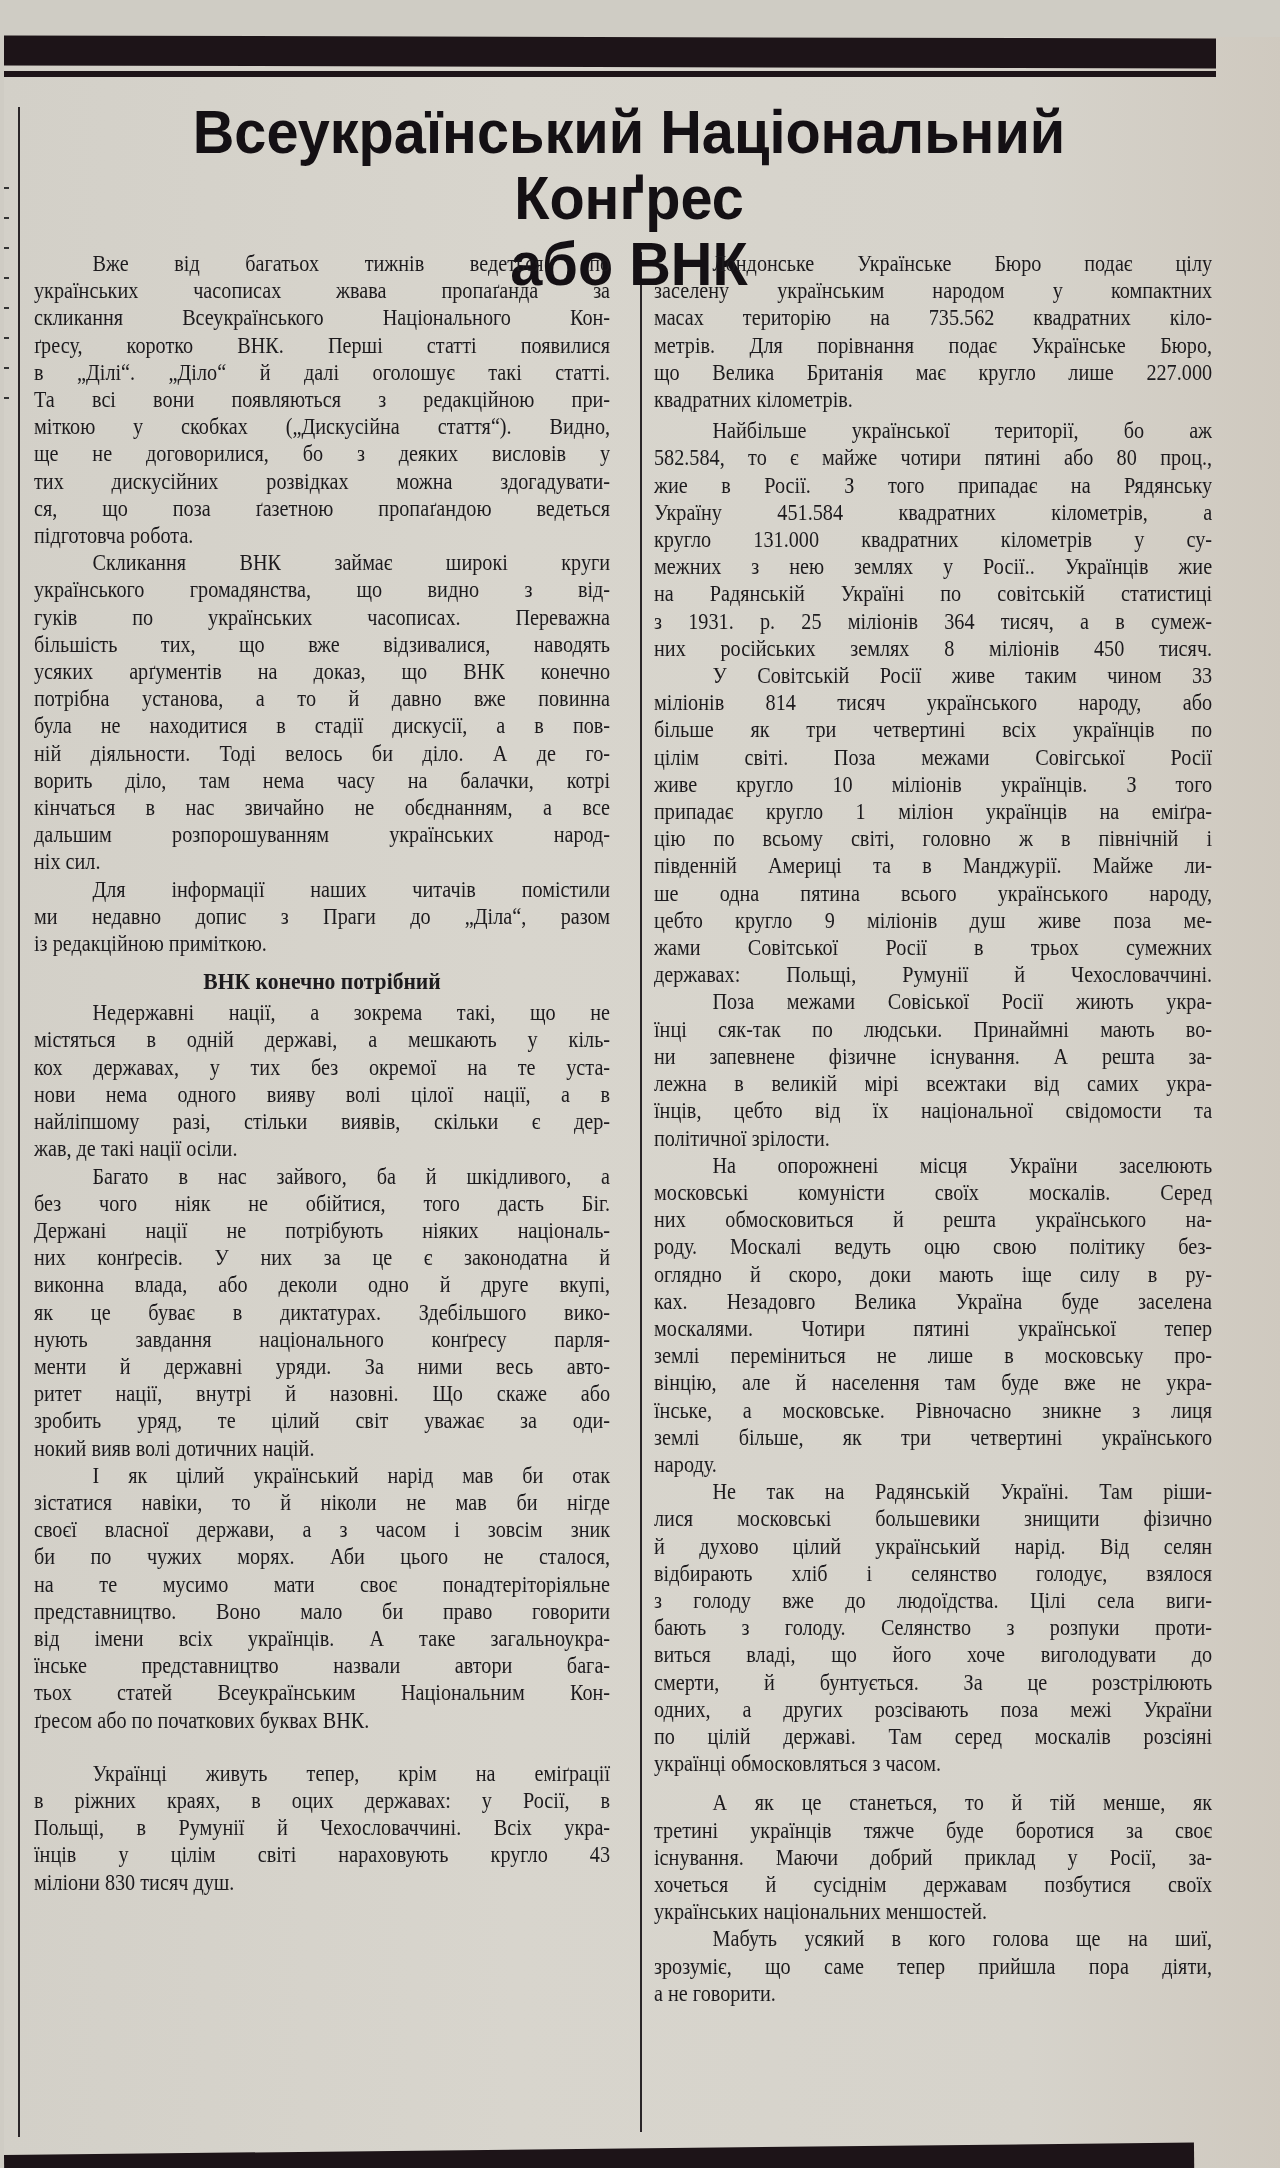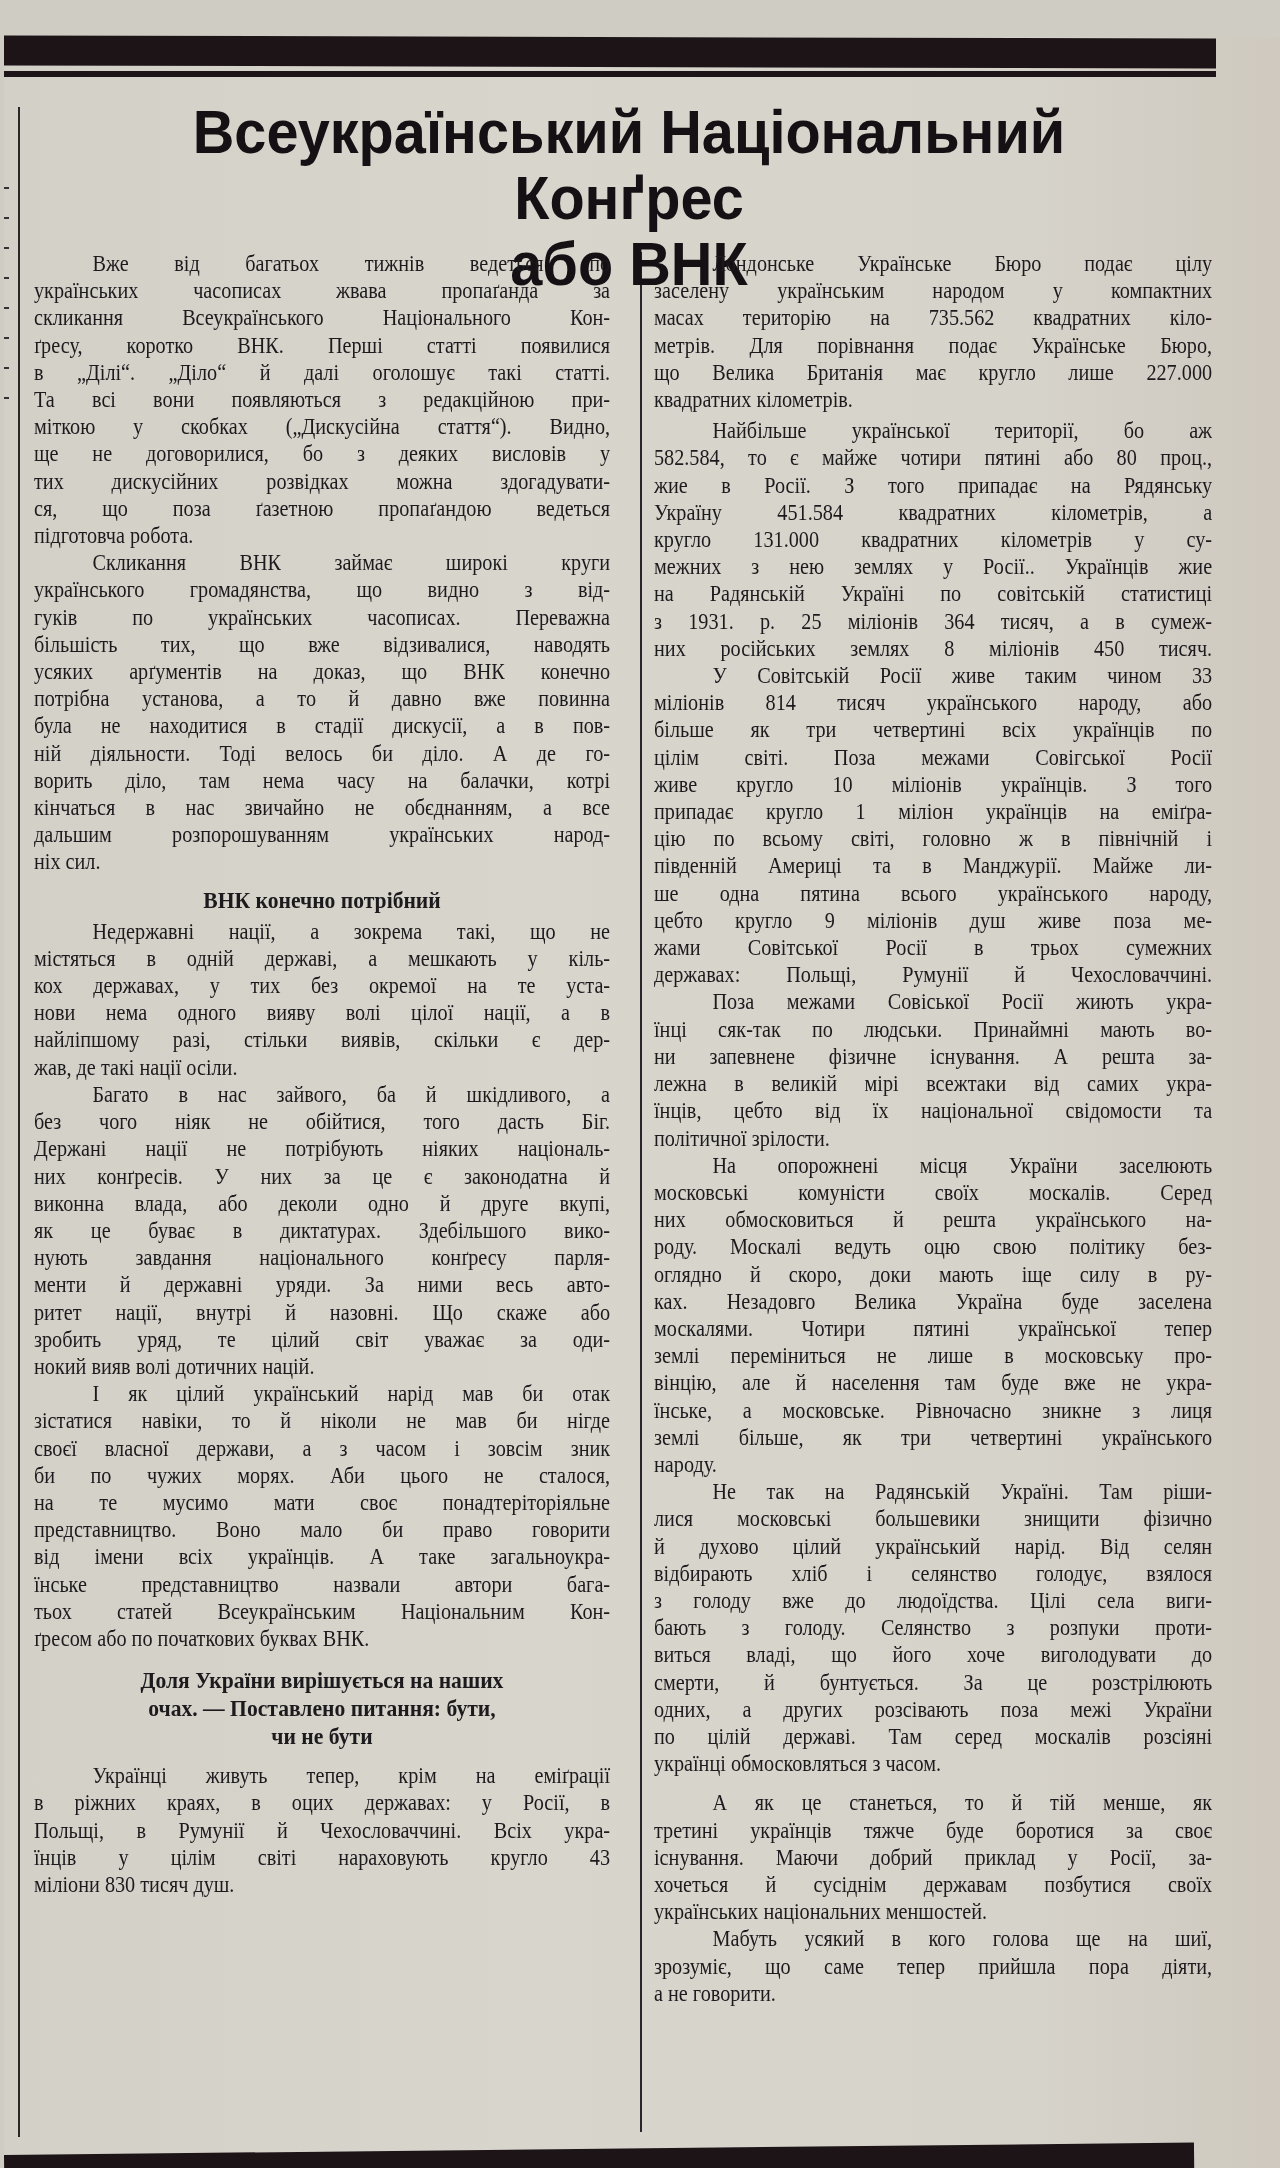--- a/index.html
+++ b/index.html
@@ -115,20 +115,25 @@
       <span class="ln">більшість тих, що вже відзивалися, наводять</span>
       <span class="ln">усяких арґументів на доказ, що ВНК конечно</span>
       <span class="ln">потрібна установа, а то й давно вже повинна</span>
       <span class="ln">була не находитися в стадії дискусії, а в пов-</span>
       <span class="ln">ній діяльности. Тоді велось би діло. А де го-</span>
       <span class="ln">ворить діло, там нема часу на балачки, котрі</span>
       <span class="ln">кінчаться в нас звичайно не обєднанням, а все</span>
       <span class="ln">дальшим розпорошуванням українських народ-</span>
       <span class="ln last">ніх сил.</span>
     </div>
+    <div>
+      <span class="ln ind">Для інформації наших читачів помістили</span>
+      <span class="ln">ми недавно допис з Праги до „Діла“, разом</span>
+      <span class="ln last">із редакційною приміткою.</span>
+    </div>
     <div class="gap-s"></div>
     <span class="subhead">ВНК конечно потрібний</span>
     <div style="height:4px"></div>
     <div>
       <span class="ln ind">Недержавні нації, а зокрема такі, що не</span>
       <span class="ln">містяться в одній державі, а мешкають у кіль-</span>
       <span class="ln">кох державах, у тих без окремої на те уста-</span>
       <span class="ln">нови нема одного вияву волі цілої нації, а в</span>
       <span class="ln">найліпшому разі, стільки виявів, скільки є дер-</span>
       <span class="ln last">жав, де такі нації осіли.</span>
@@ -152,25 +157,20 @@
       <span class="ln">своєї власної держави, а з часом і зовсім зник</span>
       <span class="ln">би по чужих морях. Аби цього не сталося,</span>
       <span class="ln">на те мусимо мати своє понадтеріторіяльне</span>
       <span class="ln">представництво. Воно мало би право говорити</span>
       <span class="ln">від імени всіх українців. А таке загальноукра-</span>
       <span class="ln">їнське представництво назвали автори бага-</span>
       <span class="ln">тьох статей Всеукраїнським Національним Кон-</span>
       <span class="ln last">ґресом або по початкових буквах ВНК.</span>
     </div>
     <div style="height:14px"></div>
-    <div>
-      <span class="subhead">Доля України вирішується на наших</span>
-      <span class="subhead">очах. — Поставлено питання: бути,</span>
-      <span class="subhead">чи не бути</span>
-    </div>
     <div style="height:12px"></div>
     <div>
       <span class="ln ind">Українці живуть тепер, крім на еміґрації</span>
       <span class="ln">в ріжних краях, в оцих державах: у Росії, в</span>
       <span class="ln">Польщі, в Румунії й Чехословаччині. Всіх укра-</span>
       <span class="ln">їнців у цілім світі нараховують кругло 43</span>
       <span class="ln last">міліони 830 тисяч душ.</span>
     </div>
   </div>
 

